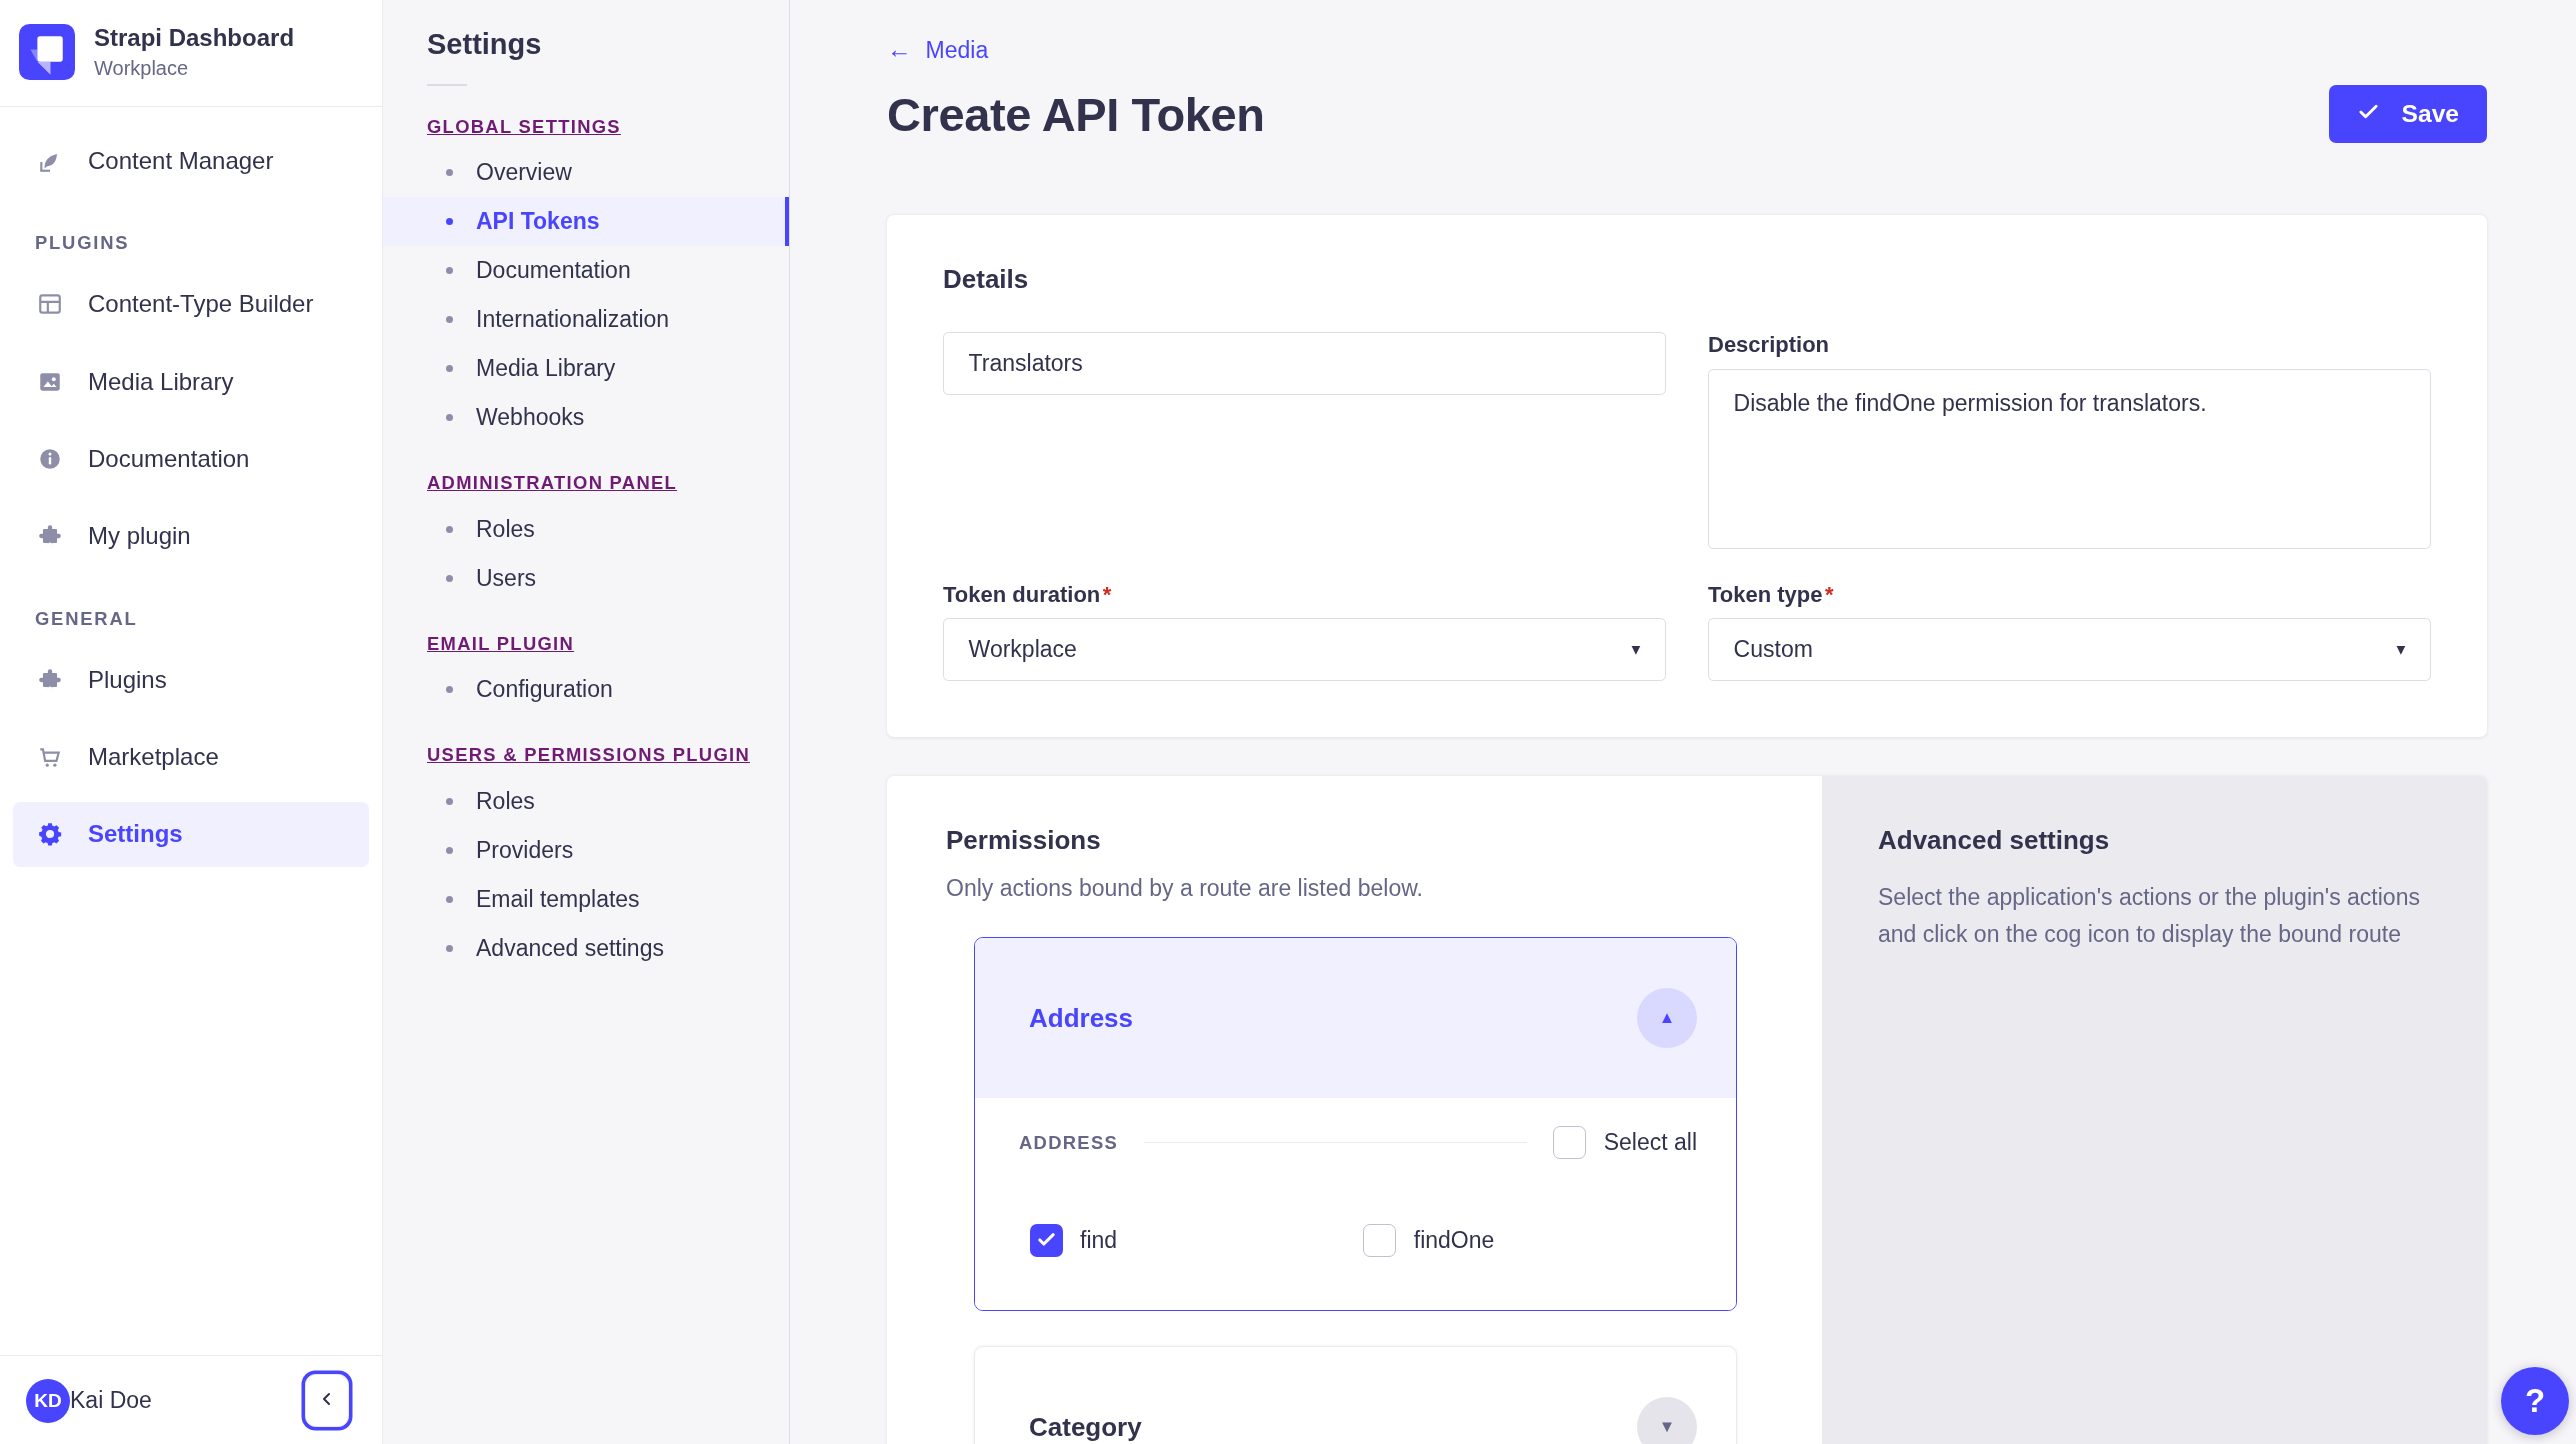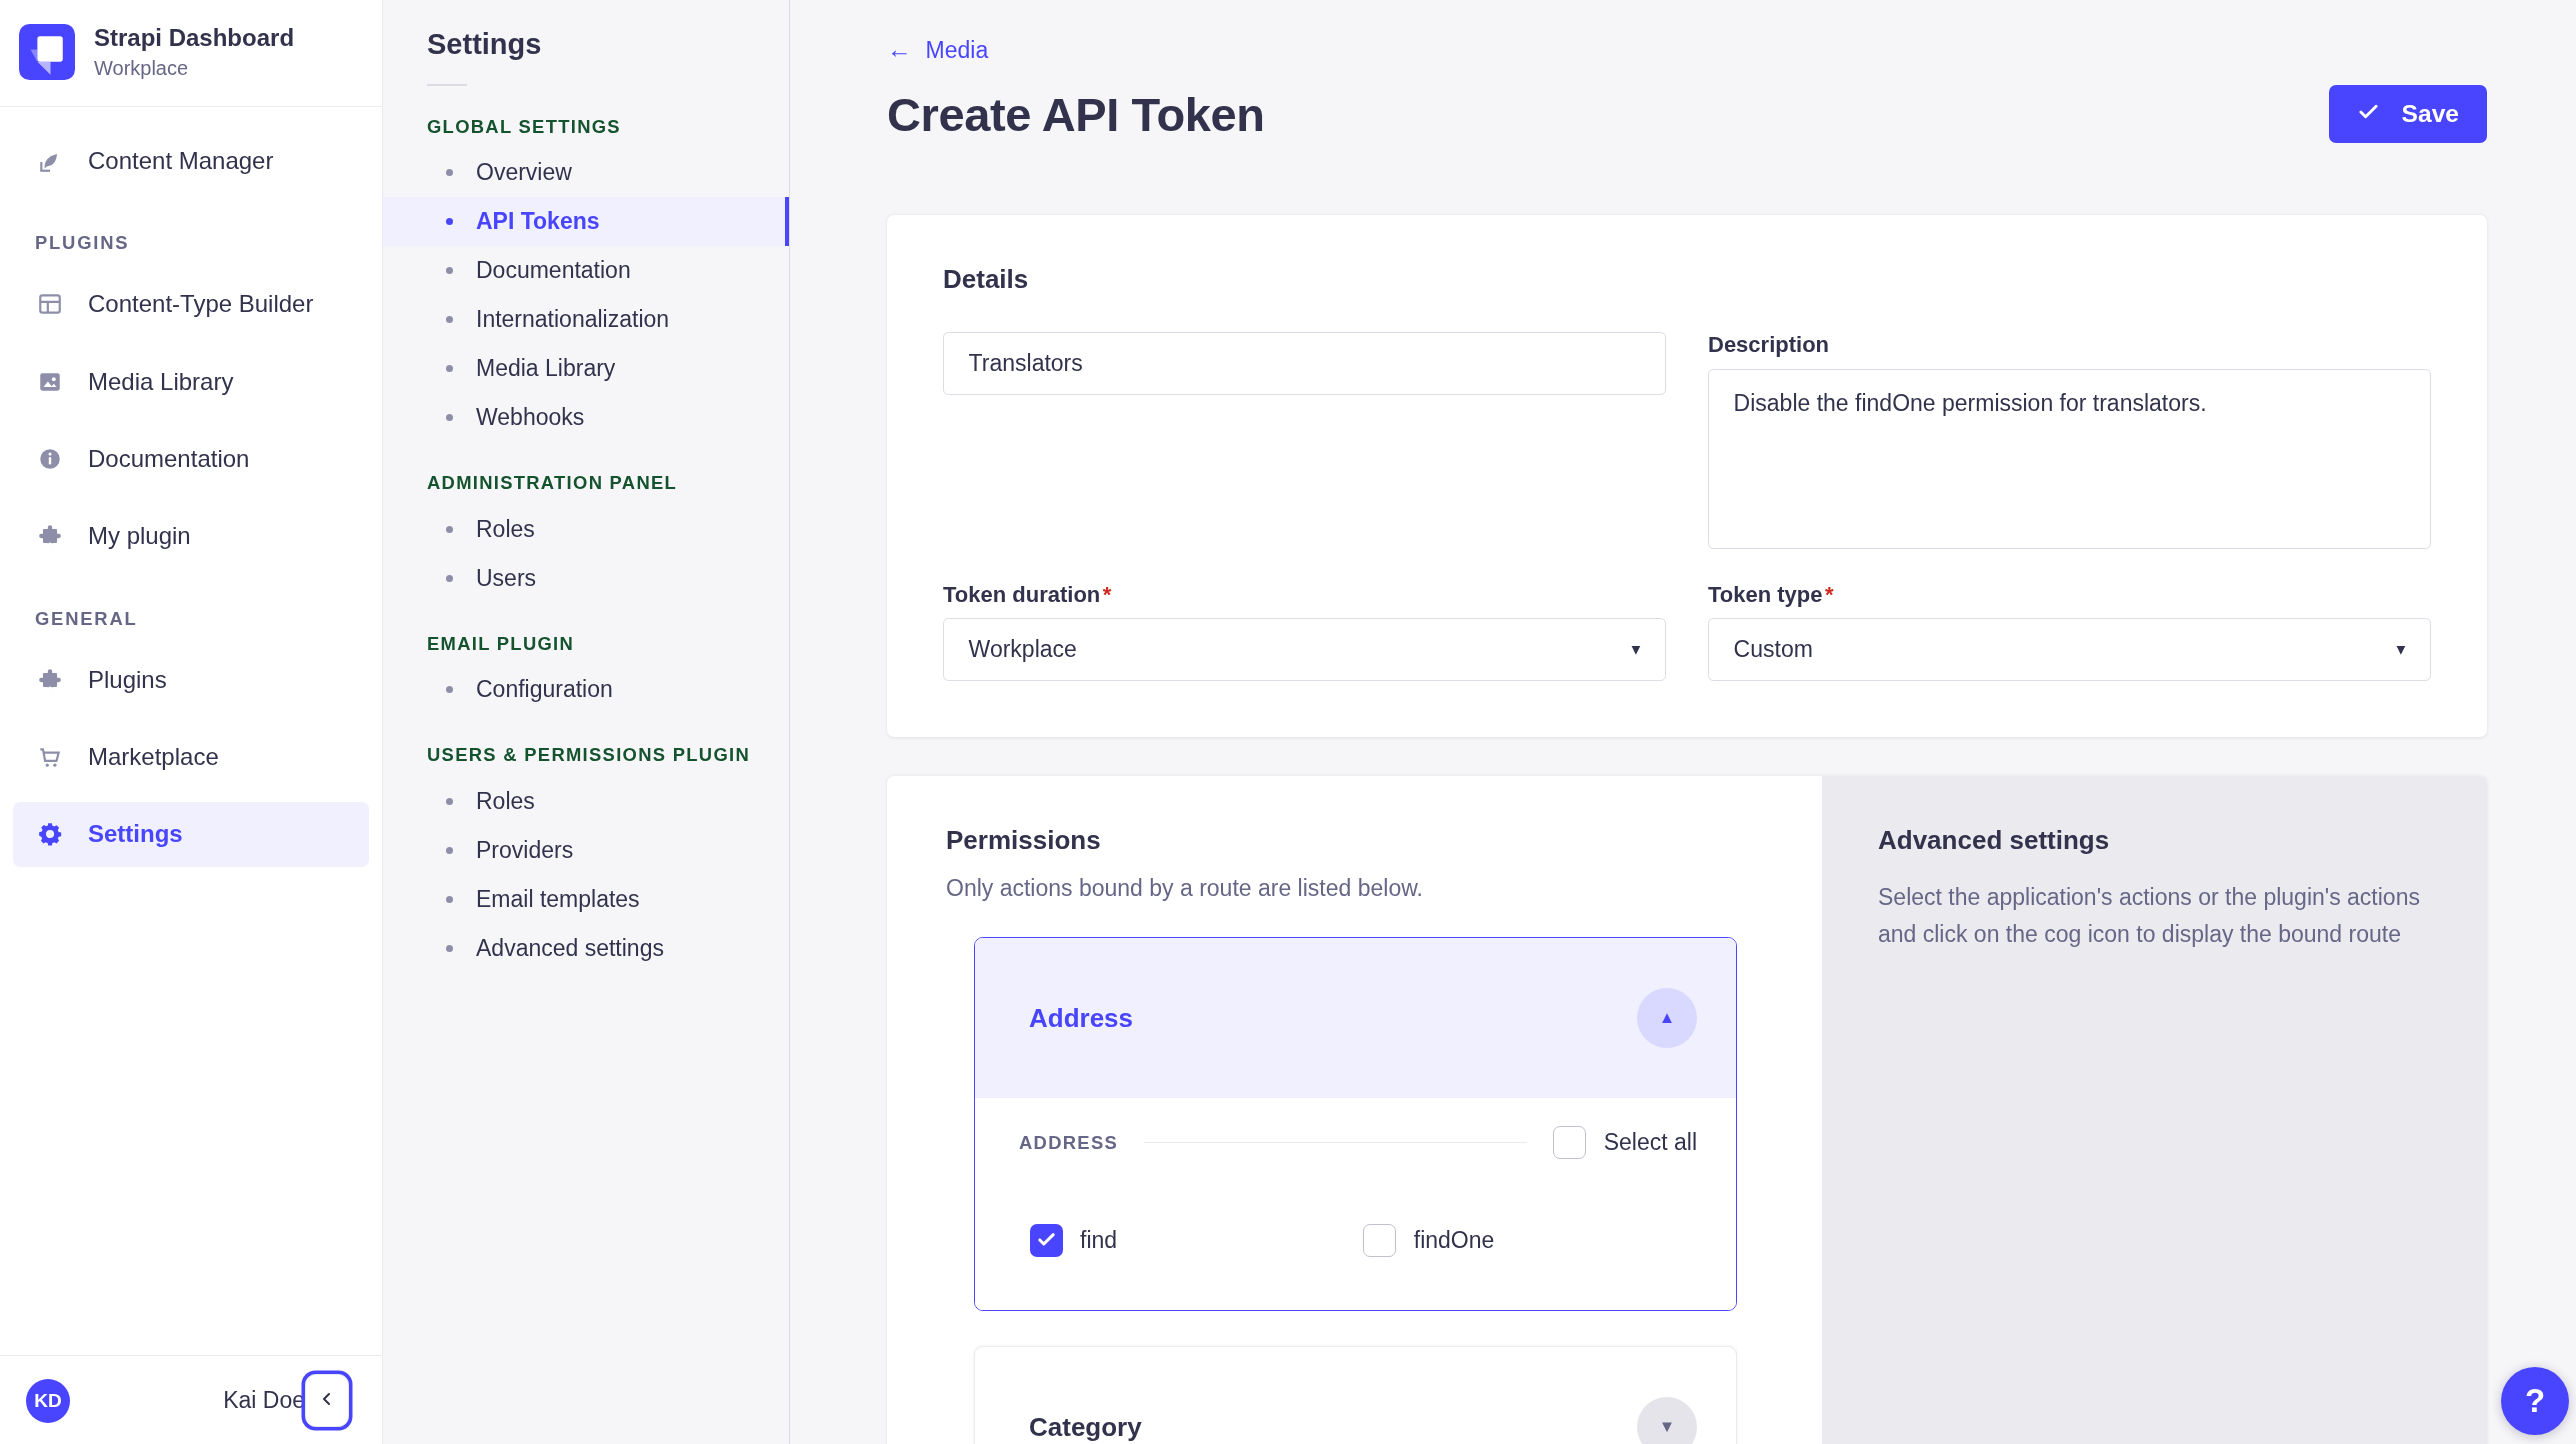--- a/index.html
+++ b/index.html
@@ -19,29 +19,29 @@
   .brand-title { font-size: 24px; font-weight: bold; color: #32324d; line-height: 1.25; }
   .brand-sub { font-size: 20px; color: #666687; margin-top: 4.4px; }
   .nav1 { flex: 1; padding-top: 21px; overflow: hidden; }
   .nav-item { display: flex; align-items: center; height: 65px; margin: 0 13px 12.3px 13px; padding-left: 22px; border-radius: 7px; font-size: 24px; color: #32324d; cursor: pointer; }
   .nav-item .nicon { width: 30px; margin-right: 23px; color: #8e8ea9; display: flex; justify-content: center; align-items: center; }
   .nav-item.active { background: #f0f0ff; color: #4945ff; font-weight: 600; }
   .nav-item.active .nicon { color: #4945ff; }
   .nav-label { font-size: 18.4px; font-weight: bold; color: #666687; letter-spacing: 1.8px; margin: 39px 0 17.5px 35px; }
   .side-footer { height: 90px; border-top: 0.9px solid #eaeaef; display: flex; align-items: center; padding: 0 26px; }
   .avatar { width: 44px; height: 44px; border-radius: 50%; background: #4945ff; color: #fff; font-size: 19px; font-weight: bold; display: flex; align-items: center; justify-content: center; flex: none; }
-  .footer-name { flex: 1; text-align: right; font-size: 23px; color: #32324d; }
+  .footer-name { flex: 1; text-align: left; font-size: 23px; color: #32324d; }
   .collapse-btn { width: 44px; height: 53px; background: #fff; border: 0.9px solid #eaeaef; border-radius: 10.5px; box-shadow: 0 0 0 3.5px #4945ff; display: flex; align-items: center; justify-content: center; margin-right: 7px; }
 
   
   .sidebar2 { width: 407px; min-width: 407px; background: #f6f6f9; border-right: 0.9px solid #dcdce4; padding-top: 28px; overflow: hidden; }
   .subnav-title { font-size: 29px; font-weight: bold; color: #32324d; margin-left: 44px; }
   .subnav-divider { width: 40px; height: 1.8px; background: #dcdce4; margin: 23px 0 5.3px 44px; }
   .subnav-section { margin-top: 30px; }
-  .subnav-label { font-size: 18.4px; font-weight: bold; color: #14532d; letter-spacing: 1.3px; margin: 0 0 10.5px 44px; }
+  .subnav-label { font-size: 18.4px; font-weight: bold; color: #701a75; letter-spacing: 1.3px; margin: 0 0 10.5px 44px; text-decoration: underline; }
   .subnav-item { height: 49px; display: flex; align-items: center; padding-left: 63px; font-size: 23px; color: #32324d; cursor: pointer; }
   .subnav-item .bullet { width: 7px; height: 7px; border-radius: 50%; background: #8e8ea9; margin-right: 23px; flex: none; }
   .subnav-item.active { background: #f0f0ff; color: #4945ff; font-weight: 600; border-right: 4.4px solid #4945ff; }
   .subnav-item.active .bullet { background: #4945ff; }
 
   
   .main { flex: 1; padding: 0 89px 0 97px; overflow: hidden; }
   .back { display: inline-flex; align-items: center; gap: 14px; margin-top: 37px; color: #4945ff; font-size: 23px; text-decoration: none; cursor: pointer; }
   .back .arrow { font-size: 24.6px; line-height: 1; }
   .title-row { display: flex; justify-content: space-between; align-items: center; margin-top: 21px; }

